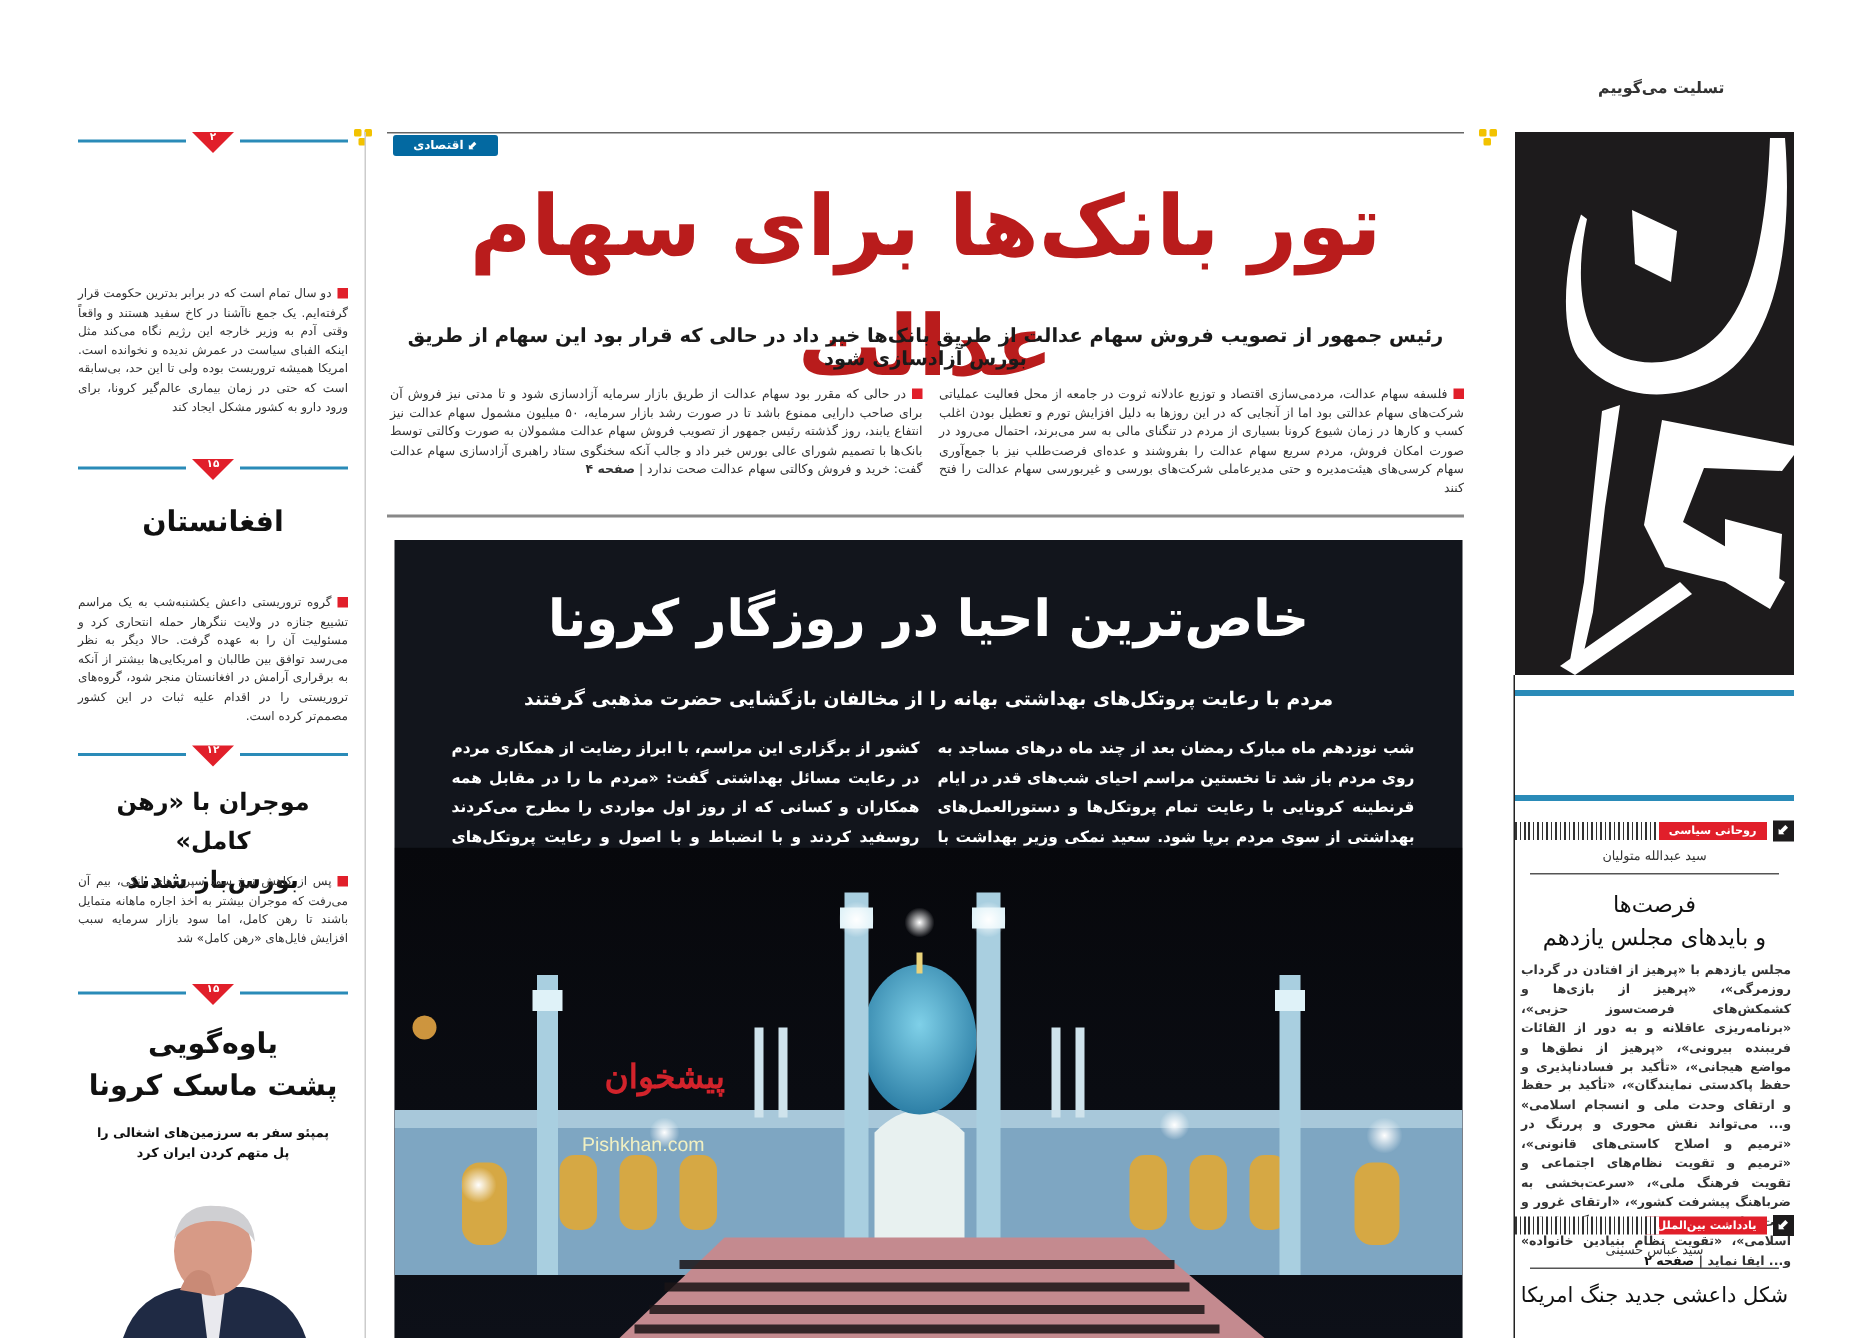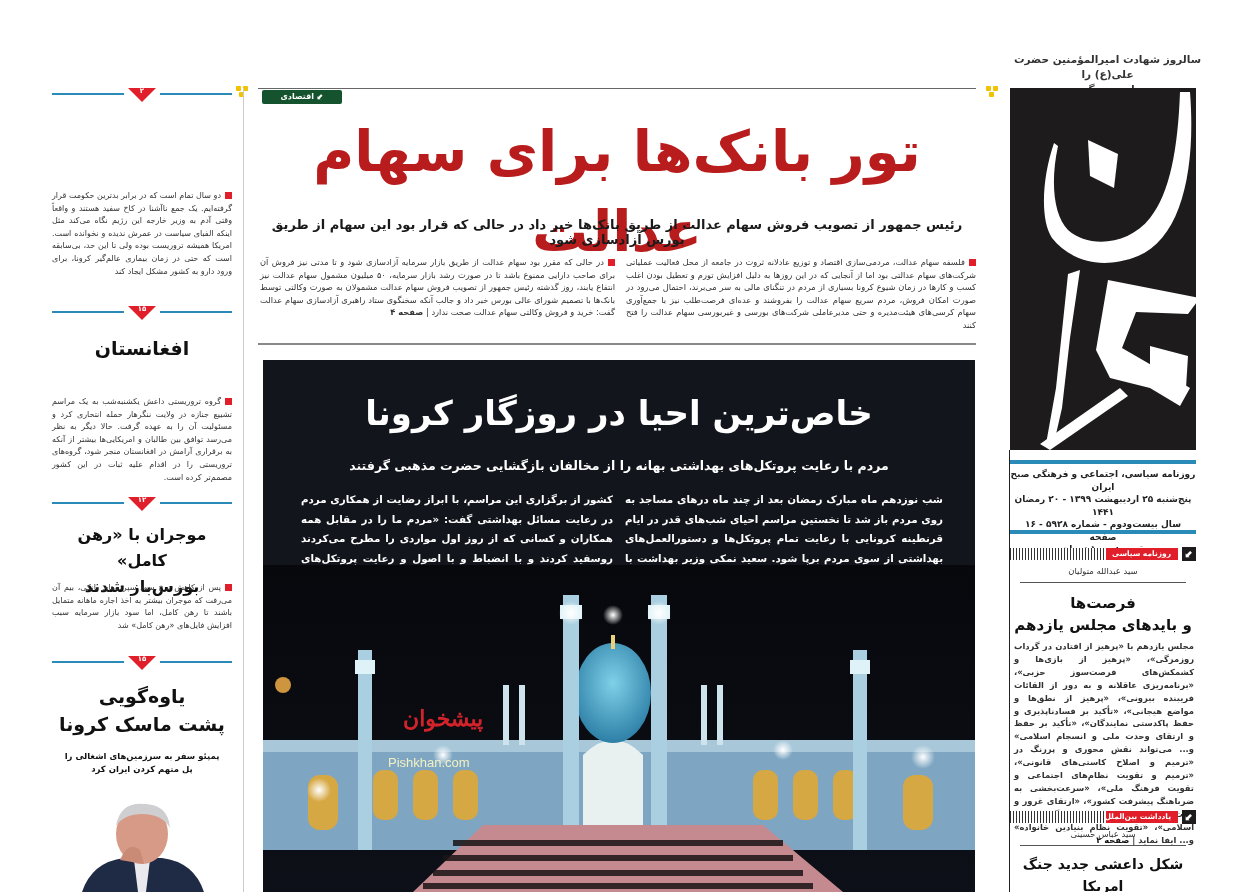--- a/index.html
+++ b/index.html
@@ -19,28 +19,28 @@
     font-size: 9px; font-weight: bold; line-height: 12.5px; color: #222; }
   .note-bar { position: absolute; left: 10px; width: 186px; height: 14px; }
   .note-bar .arrow-box { position: absolute; right: 0; top: 0; width: 14px; height: 14px; background: #1d1b1c; color: #fff;
     font-size: 10px; line-height: 14px; text-align: center; font-weight: bold; }
   .note-bar .note-tag { position: absolute; right: 18px; top: 1px; height: 12px; padding: 0 7px; background: #e11f2a; color: #fff;
     font-size: 7.5px; line-height: 12px; font-weight: bold; white-space: nowrap; }
   .note-bar .barcode { position: absolute; left: 0; top: 1px; height: 12px;
     background: repeating-linear-gradient(90deg, #333 0 1px, #fff 1px 3px); }
   .author { position: absolute; left: 10px; width: 186px; text-align: center; font-size: 8.5px; color: #333; }
   .thin-rule { position: absolute; left: 20px; width: 166px; height: 1px; background: #555; }
-  .op-title { position: absolute; left: 10px; width: 186px; text-align: center; font-size: 15px; font-weight: bold; line-height: 22px; color: #111; }
+  .op-title { position: absolute; left: 10px; width: 186px; text-align: center; font-size: 15px; font-weight: normal; line-height: 22px; color: #111; }
   .op-body { position: absolute; left: 14px; width: 180px; font-size: 8.4px; line-height: 12.9px; text-align: justify; color: #333; font-weight: bold; }
   .op-body b { color: #111; }
   .vline { position: absolute; width: 1px; background: #222; }
 
   
   .center-rule-top { position: absolute; top: 88px; left: 258px; width: 718px; height: 1px; background: #666; }
-  .section-tag { position: absolute; top: 90px; left: 262px; width: 80px; height: 14px; background: #14532d; border-radius: 2px;
+  .section-tag { position: absolute; top: 90px; left: 262px; width: 70px; height: 14px; background: #0369a1; border-radius: 2px;
     color: #fff; font-size: 8px; line-height: 14px; font-weight: bold; text-align: center; }
   .main-headline { position: absolute; top: 112px; left: 258px; width: 718px; text-align: center;
     font-family: "DejaVu Sans", sans-serif; font-size: 56px; font-weight: bold; line-height: 80px; color: #b91c1c; letter-spacing: -1px; }
   .main-sub { position: absolute; top: 217px; left: 258px; width: 718px; text-align: center;
     font-size: 13px; font-weight: bold; color: #1a1a1a; }
   .lead-col { position: absolute; top: 256px; font-size: 8.3px; line-height: 12.6px; color: #333; text-align: justify; }
   .red-sq { display: inline-block; width: 7px; height: 7px; background: #e11f2a; margin-left: 4px; vertical-align: middle; }
   .center-rule-mid { position: absolute; top: 343px; left: 258px; width: 718px; height: 2px; background: #888; }
 
   .feature { position: absolute; top: 360px; left: 263px; width: 712px; height: 532px; background: #12151c; overflow: hidden; }
@@ -66,52 +66,45 @@
   .left-title { position: absolute; left: 0; width: 180px; text-align: center; font-weight: bold; color: #111; }
   .left-body { position: absolute; left: 0; width: 180px; font-size: 8px; line-height: 12.6px; color: #333; text-align: justify; }
   .left-photo { position: absolute; left: 10px; top: 800px; width: 160px; height: 92px; overflow: hidden; }
   .left-photo svg { width: 100%; height: 100%; display: block; }
 </style>
 </head>
 <body>
 
 <div class="mast-col">
   <div class="mast-condolence">
-    <div>سالروز شهادت امیرالمؤمنین حضرت علی(ع) را</div>
     <div>تسلیت می‌گوییم</div>
   </div>
   <div class="yellow-dots" style="left:-14px; top:86px;">
     <i style="left:0;top:0"></i>
       <i style="left:7px;top:0"></i>
       <i style="left:3px;top:6px"></i>
   </div>
 
   <div class="logo-box">
     <svg viewBox="0 0 186 362">
       <path d="M170 4 L180 4 C186 80 172 150 128 168 C88 184 58 170 42 150 C30 132 32 90 44 55 L48 58 C40 95 44 128 58 142 C78 160 118 158 140 130 C160 105 168 60 170 4 Z" fill="#ffffff"></path>
       <path d="M78 52 L108 66 L104 100 L80 88 Z" fill="#ffffff"></path>
       <path d="M58 186 L70 182 L60 250 L52 320 L44 355 L36 356 L46 300 Z" fill="#ffffff"></path>
       <path d="M98 192 L190 210 L178 226 L126 224 L112 260 L150 282 L180 300 L170 318 L140 300 L100 290 L86 262 Z" fill="#ffffff"></path>
       <path d="M140 258 L178 268 L176 300 L140 286 Z" fill="#ffffff"></path>
       <path d="M30 356 L110 300 L118 308 L40 362 Z" fill="#ffffff"></path>
     </svg>
   </div>
 
   <div class="blue-rule" style="top:460px;"></div>
-  <div class="paper-info">
-    <div>روزنامه سیاسی، اجتماعی و فرهنگی صبح ایران</div>
-    <div>پنج‌شنبه ۲۵ اردیبهشت ۱۳۹۹ - ۲۰ رمضان ۱۴۴۱</div>
-    <div>سال بیست‌ودوم - شماره ۵۹۲۸ - ۱۶ صفحه</div>
-    <div>قیمت: ۱۰۰۰ تومان</div>
-  </div>
   <div class="blue-rule" style="top:530px;"></div>
 
   <div class="note-bar" style="top:547px;">
     <div class="arrow-box">⬋</div>
-    <div class="note-tag">روزنامه سیاسی</div>
+    <div class="note-tag">روحانی سیاسی</div>
     <div class="barcode" style="width:96px;"></div>
   </div>
   <div class="author" style="top:566px;">سید عبدالله متولیان</div>
   <div class="thin-rule" style="top:582px;"></div>
   <div class="op-title" style="top:592px;">
     <div>فرصت‌ها</div>
     <div>و بایدهای مجلس یازدهم</div>
   </div>
   <div class="op-body" style="top:640px; height:160px;">
     <span>مجلس یازدهم با «پرهیز از افتادن در گرداب روزمرگی»، «پرهیز از بازی‌ها و کشمکش‌های فرصت‌سوز حزبی»، «برنامه‌ریزی عاقلانه و به دور از القائات فریبنده بیرونی»، «پرهیز از نطق‌ها و مواضع هیجانی»، «تأکید بر فسادناپذیری و حفظ پاکدستی نمایندگان»، «تأکید بر حفظ و ارتقای وحدت ملی و انسجام اسلامی» و... می‌تواند نقش محوری و پررنگ در «ترمیم و اصلاح کاستی‌های قانونی»، «ترمیم و تقویت نظام‌های اجتماعی و تقویت فرهنگ ملی»، «سرعت‌بخشی به ضرباهنگ پیشرفت کشور»، «ارتقای غرور و عزت ملی»، «تقویت سبک زندگی ایرانی اسلامی»، «تقویت نظام بنیادین خانواده» و... ایفا نماید</span>

